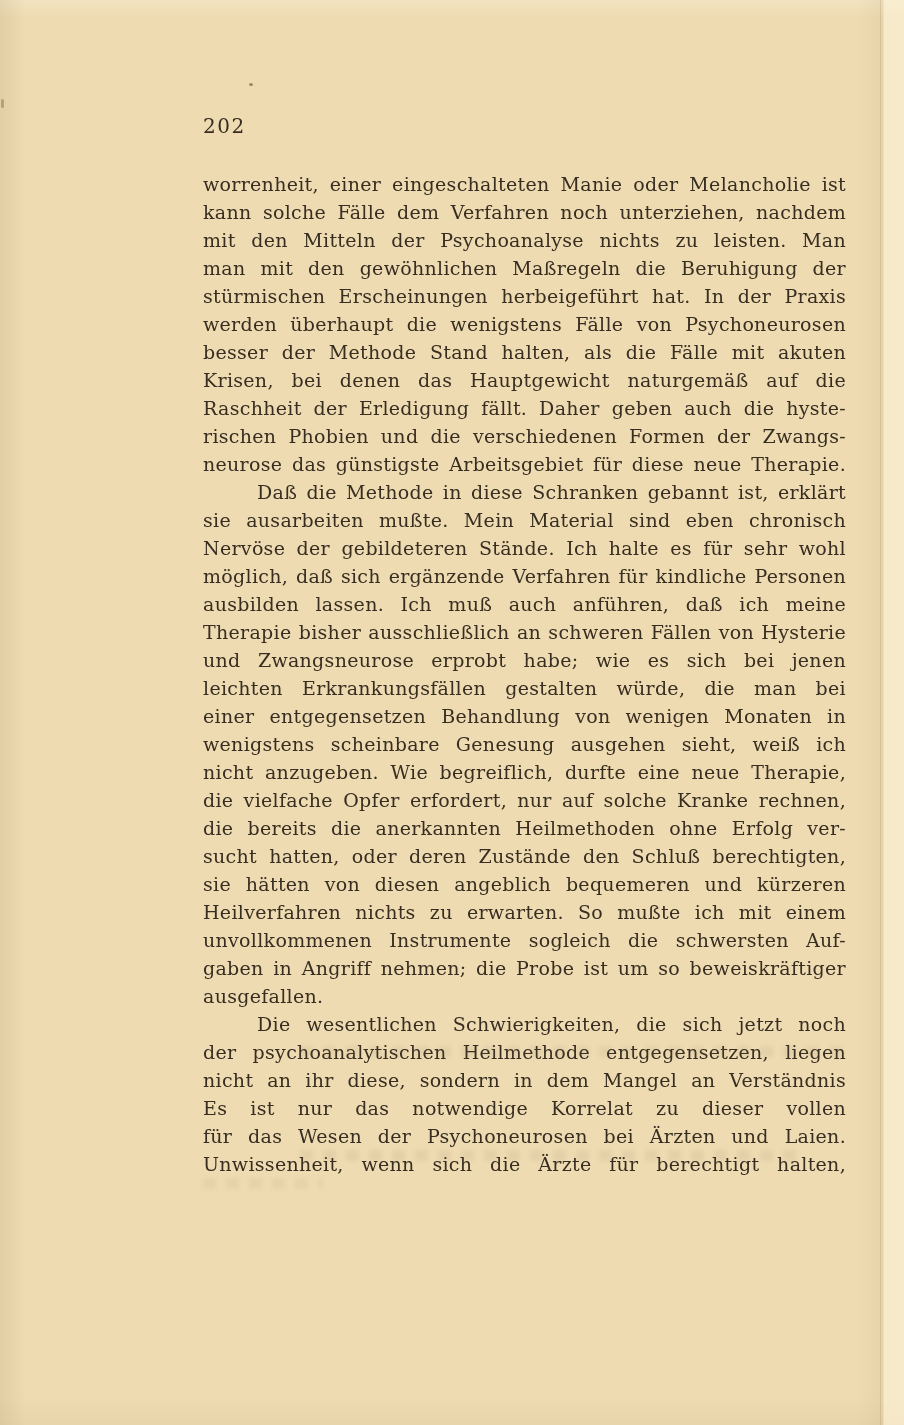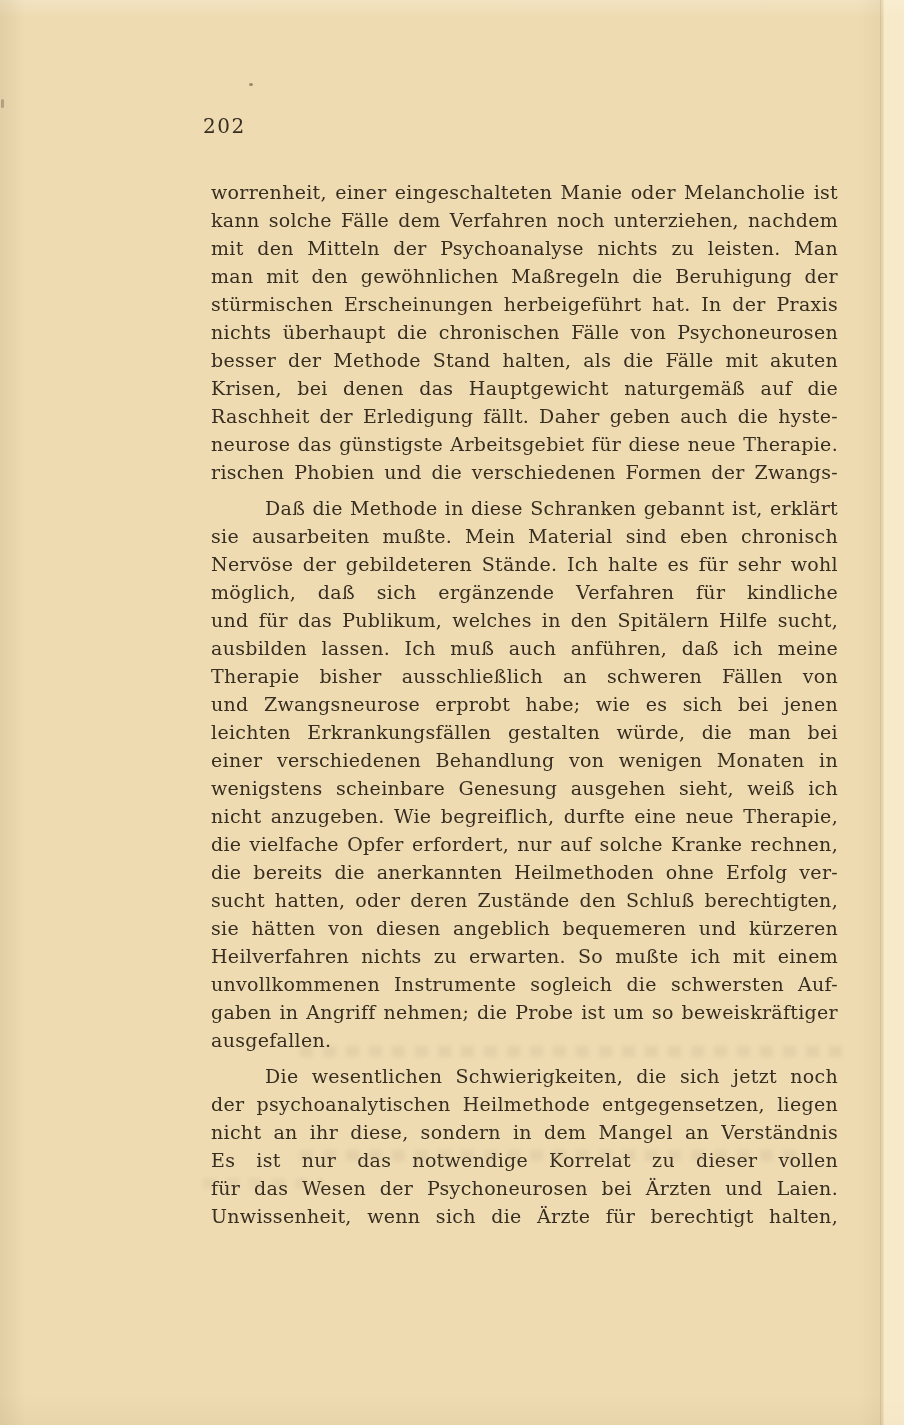--- a/index.html
+++ b/index.html
@@ -28,21 +28,21 @@
     top: 114px;
     font-size: 20px;
     letter-spacing: 1.5px;
   }
   .text-block {
     position: absolute;
     left: 203px;
     top: 170px;
     width: 643px;
   }
-  .para { margin: 8px; padding: 0; }
+  .para { margin: 0; padding: 0; }
   .line {
     font-size: 19px;
     line-height: 28px;
     height: 28px;
     overflow: hidden;
     letter-spacing: 0.3px;
     text-align: justify;
     text-align-last: justify;
   }
   .line.indent { text-indent: 54px; }
@@ -84,39 +84,38 @@
   <div class="page-number">202</div>
 
   <main class="text-block">
 
     <section class="para">
       <div class="line">worrenheit, einer eingeschalteten Manie oder Melancholie ist</div>
       <div class="line">kann solche Fälle dem Verfahren noch unterziehen, nachdem</div>
       <div class="line">mit den Mitteln der Psychoanalyse nichts zu leisten. Man</div>
       <div class="line">man mit den gewöhnlichen Maßregeln die Beruhigung der</div>
       <div class="line">stürmischen Erscheinungen herbeigeführt hat. In der Praxis</div>
-      <div class="line">nichts überhaupt die chronischen Fälle von Psychoneurosen</div>
+      <div class="line">werden überhaupt die wenigstens Fälle von Psychoneurosen</div>
       <div class="line">besser der Methode Stand halten, als die Fälle mit akuten</div>
       <div class="line">Krisen, bei denen das Hauptgewicht naturgemäß auf die</div>
       <div class="line">Raschheit der Erledigung fällt. Daher geben auch die hyste-</div>
+      <div class="line">rischen Phobien und die verschiedenen Formen der Zwangs-</div>
       <div class="line">neurose das günstigste Arbeitsgebiet für diese neue Therapie.</div>
-      <div class="line">rischen Phobien und die verschiedenen Formen der Zwangs-</div>
     </section>
 
     <section class="para">
       <div class="line indent">Daß die Methode in diese Schranken gebannt ist, erklärt</div>
       <div class="line">sie ausarbeiten mußte. Mein Material sind eben chronisch</div>
       <div class="line">Nervöse der gebildeteren Stände. Ich halte es für sehr wohl</div>
       <div class="line">möglich, daß sich ergänzende Verfahren für kindliche Personen</div>
-      <div class="line">und für das Publikum, welches in den Spitälern Hilfe sucht,</div>
       <div class="line">ausbilden lassen. Ich muß auch anführen, daß ich meine</div>
       <div class="line">Therapie bisher ausschließlich an schweren Fällen von Hysterie</div>
       <div class="line">und Zwangsneurose erprobt habe; wie es sich bei jenen</div>
       <div class="line">leichten Erkrankungsfällen gestalten würde, die man bei</div>
-      <div class="line">einer verschiedenen Behandlung von wenigen Monaten in</div>
+      <div class="line">einer entgegensetzen Behandlung von wenigen Monaten in</div>
       <div class="line">wenigstens scheinbare Genesung ausgehen sieht, weiß ich</div>
       <div class="line">nicht anzugeben. Wie begreiflich, durfte eine neue Therapie,</div>
       <div class="line">die vielfache Opfer erfordert, nur auf solche Kranke rechnen,</div>
       <div class="line">die bereits die anerkannten Heilmethoden ohne Erfolg ver-</div>
       <div class="line">sucht hatten, oder deren Zustände den Schluß berechtigten,</div>
       <div class="line">sie hätten von diesen angeblich bequemeren und kürzeren</div>
       <div class="line">Heilverfahren nichts zu erwarten. So mußte ich mit einem</div>
       <div class="line">unvollkommenen Instrumente sogleich die schwersten Auf-</div>
       <div class="line">gaben in Angriff nehmen; die Probe ist um so beweiskräftiger</div>
       <div class="line align-left">ausgefallen.</div>

